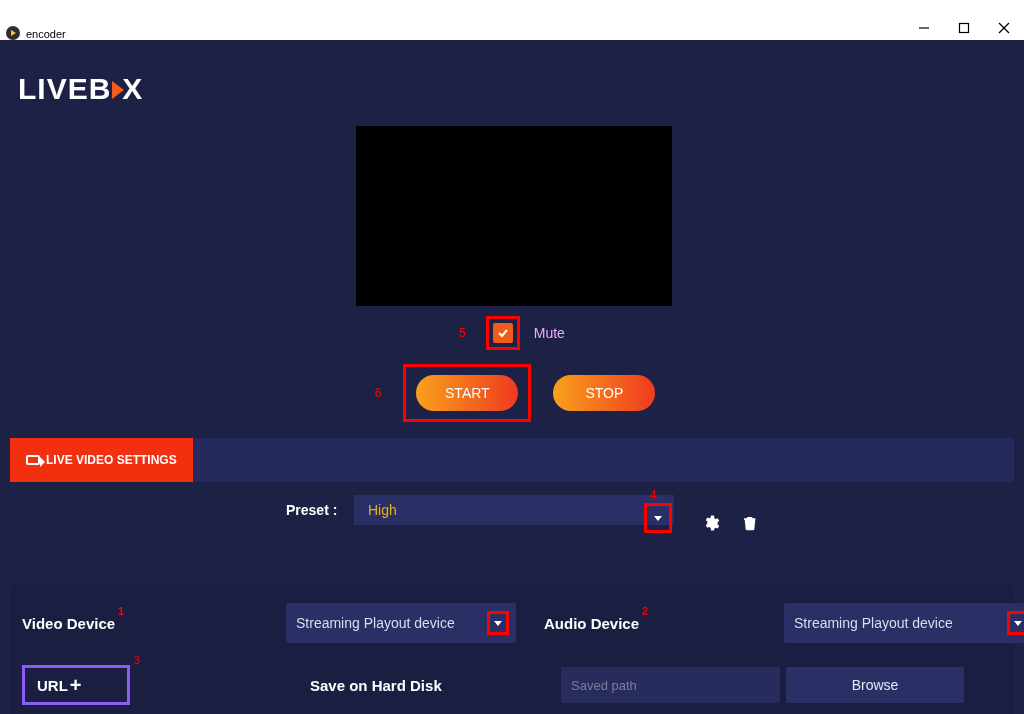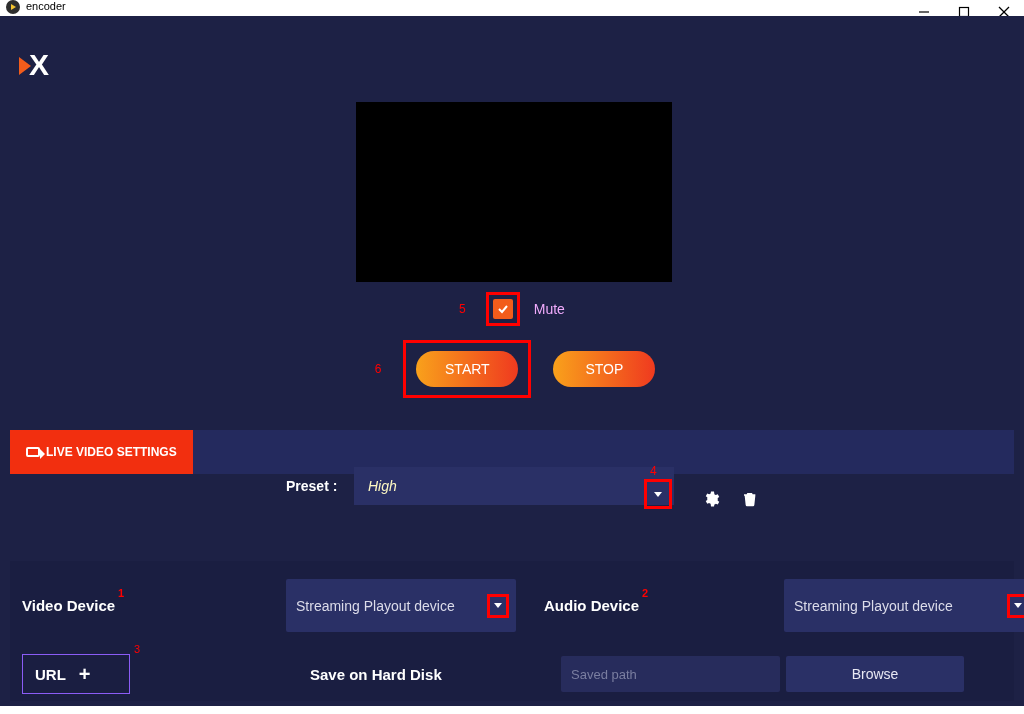--- a/index.html
+++ b/index.html
@@ -1,23 +1,23 @@
 <!DOCTYPE html>
 <html><head>
 <meta charset="utf-8">
 <style>
   * { box-sizing: border-box; margin: 0; padding: 0; font-family: Arial, Helvetica, sans-serif; }
   html, body { width: 1024px; height: 714px; overflow: hidden; }
 
   
   .titlebar {
-    height: 16px;
+    height: 40px;
     background: #ffffff;
     display: flex;
-    align-items: flex-start;
+    align-items: flex-end;
     padding-left: 6px;
     font-size: 11px;
     color: #000;
   }
   .titlebar .app-icon {
     width: 14px; height: 14px;
     border-radius: 50%;
     background: #2e2e2e;
     margin-right: 6px;
     display: inline-flex; align-items: center; justify-content: center;
@@ -100,21 +100,21 @@
     background: linear-gradient(90deg, #f9a11b 0%, #ef3a1f 100%);
     border:none;
   }
   .startbox { border:3px solid #ff0000; padding:8px 10px; display:inline-flex; align-items:flex-end; }
 
   
   .lvs-bar {
     position:absolute; top:398px; left:10px; right:10px;
     height:44px;
     background:#242a5e;
-    display:flex; align-items:center;margin-top:16px;
+    display:flex; align-items:center;
   }
   .lvs-btn {
     height:44px;
     background:#f22f0f;
     color:#fff;
     font-size:12px; font-weight:700;
     display:flex; align-items:center;
     padding:0 16px;
     gap:6px;
   }
@@ -122,25 +122,25 @@
   .lvs-btn .cam-icon::after{content:'';position:absolute;right:-7px;top:0;width:0;height:0;border-top:5px solid transparent;border-bottom:5px solid transparent;border-left:5px solid #fff;}
 
   
   .preset-row {
     position:absolute; top:470px; left:0; right:0;
     display:flex; align-items:center;
   }
   .preset-label { position:absolute; left:286px; font-size:14px; color:#fff; font-weight:600;text-align:right;}
   .preset-select {
     position:absolute; left:354px;
-    width:320px; height:38px;
+    width:320px; height:30px;
     background:#2a3066;
     display:flex; align-items:center;
     padding:0 14px;
-    font-size:14px; color:#fef9c3;font-style:italic;
+    font-size:14px; color:#eab308;
   }
   .preset-row .dd-red {
     position:absolute; left:644px; top:-7px;
     border:3px solid #ff0000; width:28px; height:30px;
     display:flex; align-items:center; justify-content:center;
   }
   .dd-arrow{ width:0;height:0;border-left:4px solid transparent;border-right:4px solid transparent;border-top:5px solid #fff;}
   .preset-row .anno4{ position:absolute; left:650px; top:-22px; color:#ff0000; font-size:12px;}
   .gear-icon{ position:absolute; left:702px; top:4px; }
   .trash-icon{ position:absolute; left:742px; top:4px; }
@@ -148,21 +148,21 @@
   
   .panel {
     position:absolute; top:545px; left:10px; right:10px;
     height:140px;
     background:#1a1e41;
     padding:18px 12px 18px 12px;
   }
   .panel-row { display:grid; grid-template-columns: 260px 230px 260px 180px 68px; align-items:center; gap:4px; margin-bottom:22px;}
   .field-label { font-size:15px; color:#fff; font-weight:700; position:relative; }
   .select {
-    height:53px;
+    height:40px;
     background:#2a3066;
     display:flex; align-items:center; justify-content:space-between;
     padding:0 10px;
     font-size:14px; color:#dcdcea;
     border-radius:2px;
   }
   .dd-red-sm{ border:3px solid #ff0000; width:22px;height:24px; display:flex;align-items:center;justify-content:center; margin-right:-3px;}
   .input {
     height:36px;
     background:#2a3066;
@@ -175,23 +175,23 @@
   .input.placeholder{ color:#7a7ea0; background:#272c5c;margin-left:41px;}
   .browse-btn{
     height:36px;
     background:#2a3066;
     display:flex;align-items:center;justify-content:center;
     font-size:14px;color:#e8e8f3;
     margin-left:2px;
     border-radius:2px;
   }
   .url-btn{
-    border:1px solid #8b5cf6;
+    border:3px solid #8b5cf6;
     height:40px; width:108px;
-    display:flex; align-items:center; gap:13px;
+    display:flex; align-items:center; gap:2px;
     padding:0 12px;
     font-size:15px; font-weight:700; color:#fff;
   }
   .url-btn .plus{ font-size:20px; font-weight:700;}
   .anno-small{ color:#ff0000; font-size:11px; position:absolute; }
 </style>
 </head>
 <body>
 
 <div class="titlebar">
@@ -214,20 +214,21 @@
           <line x1="1" y1="1" x2="11" y2="11" stroke-width="1.2"></line>
           <line x1="11" y1="1" x2="1" y2="11" stroke-width="1.2"></line>
         </svg>
     </div>
   </div>
 </div>
 
 <div class="app">
 
   <div class="logo">
+    <span>LIVEB</span>
     <span class="chev"></span>
     <span>X</span>
   </div>
 
   <div class="preview"></div>
 
   <div class="mute-row">
     <span class="anno">5</span>
     <span class="redbox">
       <span class="checkbox">

